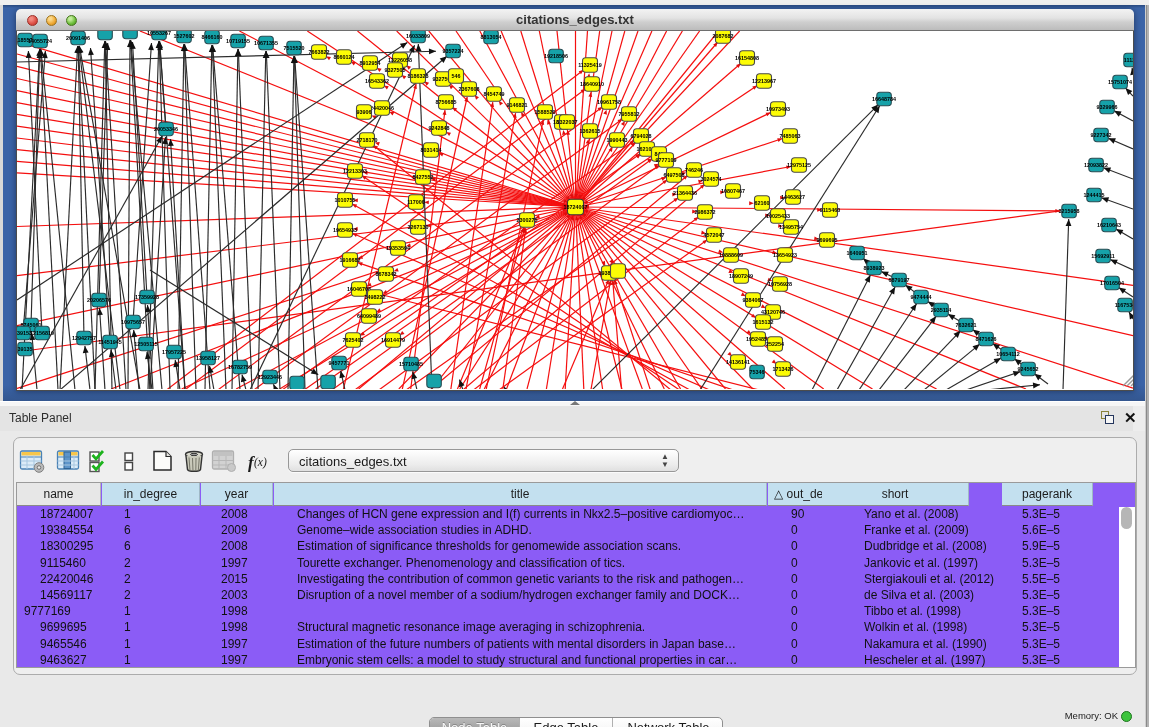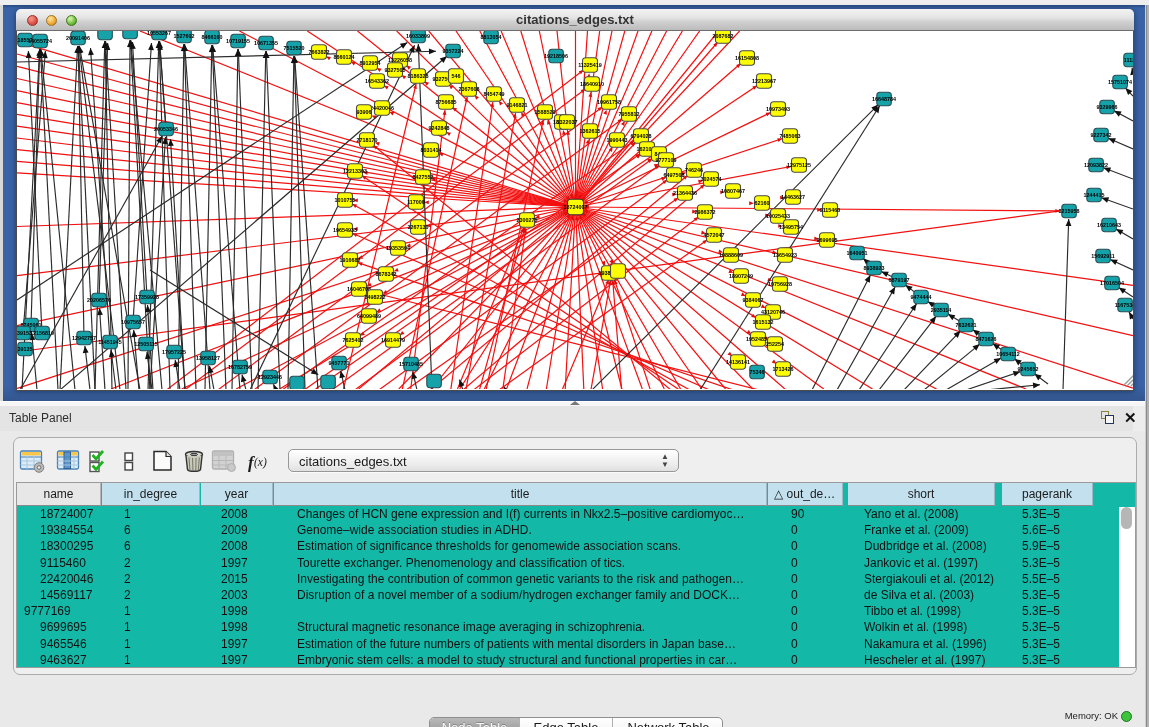--- a/index.html
+++ b/index.html
@@ -49,21 +49,21 @@
   border:1px solid #acacac; border-radius:7px; }
 
 
 #toolbar { left:10px; top:445px; width:280px; height:34px; }
 #combo { left:288px; top:449px; width:391px; height:23px; border:1px solid #979797; border-radius:5px;
   background:linear-gradient(#ffffff,#ececec 70%,#e0e0e0); box-shadow:0 1px 1px rgba(255,255,255,.8); }
 #combo .txt { position:absolute; left:10px; top:4px; font-size:13px; color:#1a1a1a; }
 #combo .arr { position:absolute; right:9px; top:3px; font-size:8px; color:#444; line-height:8px; }
 
 
-#table { left:16px; top:482px; width:1120px; height:186px; background:#14b8a6;
+#table { left:16px; top:482px; width:1120px; height:186px; background:#8b5cf6;
   border:1px solid #9a9a9a; }
 .hcell { position:absolute; top:0; height:23px; font-size:12px; color:#1c1c1c;
   text-align:center; line-height:23px; background:#c3e0ef;
   border-right:1px solid #9fb8c6; border-bottom:1px solid #8a8a8a; }
 .trow span { position:absolute; white-space:nowrap; font-size:12px; color:#111; }
 .trow { position:absolute; left:16px; height:16px; width:1120px; }
 #vscroll { left:1119px; top:507px; width:16px; height:160px; background:#fff; }
 #vthumb { left:1121px; top:507px; width:11px; height:22px; background:#b6b6b6; border-radius:6px; }
 
 
@@ -893,21 +893,21 @@
       <div class="txt">citations_edges.txt</div>
     <div class="arr">▲<br>▼</div>
     </div>
 
   <div class="abs" id="table">
     <div class="hcell" style="left:0;width:84px;background:#e7e7e7;border-right:1px solid #b5b5b5">name</div>
     <div class="hcell" style="left:85px;width:98px">in_degree</div>
     <div class="hcell" style="left:184px;width:72px">year</div>
     <div class="hcell" style="left:257px;width:493px">title</div>
     <div class="hcell" style="left:751px;width:75px;text-align:left;padding-left:6px">△ out_de…</div>
-    <div class="hcell" style="left:831px;width:147px">short</div>
+    <div class="hcell" style="left:805px;width:147px">short</div>
     <div class="hcell" style="left:985px;width:91px">pagerank</div>
   </div>
 <div class="trow" style="top:507px">
 <span style="left:24px">18724007</span>
       <span style="left:108px">1</span>
 <span style="left:205px">2008</span>
       <span style="left:281px">Changes of HCN gene expression and I(f) currents in Nkx2.5–positive cardiomyoc…</span>
 <span style="left:775px">90</span>
       <span style="left:848px">Yano et al. (2008)</span>
 <span style="left:1006px">5.3E–5</span>
@@ -973,21 +973,21 @@
 <span style="left:775px">0</span>
       <span style="left:848px">Wolkin et al. (1998)</span>
 <span style="left:1006px">5.3E–5</span>
     </div>
 <div class="trow" style="top:637px">
 <span style="left:24px">9465546</span>
       <span style="left:108px">1</span>
 <span style="left:205px">1997</span>
       <span style="left:281px">Estimation of the future numbers of patients with mental disorders in Japan base…</span>
 <span style="left:775px">0</span>
-      <span style="left:848px">Nakamura et al. (1996)</span>
+      <span style="left:848px">Nakamura et al. (1990)</span>
 <span style="left:1006px">5.3E–5</span>
     </div>
 <div class="trow" style="top:653px">
 <span style="left:24px">9463627</span>
       <span style="left:108px">1</span>
 <span style="left:205px">1997</span>
       <span style="left:281px">Embryonic stem cells: a model to study structural and functional properties in car…</span>
 <span style="left:775px">0</span>
       <span style="left:848px">Hescheler et al. (1997)</span>
 <span style="left:1006px">5.3E–5</span>

